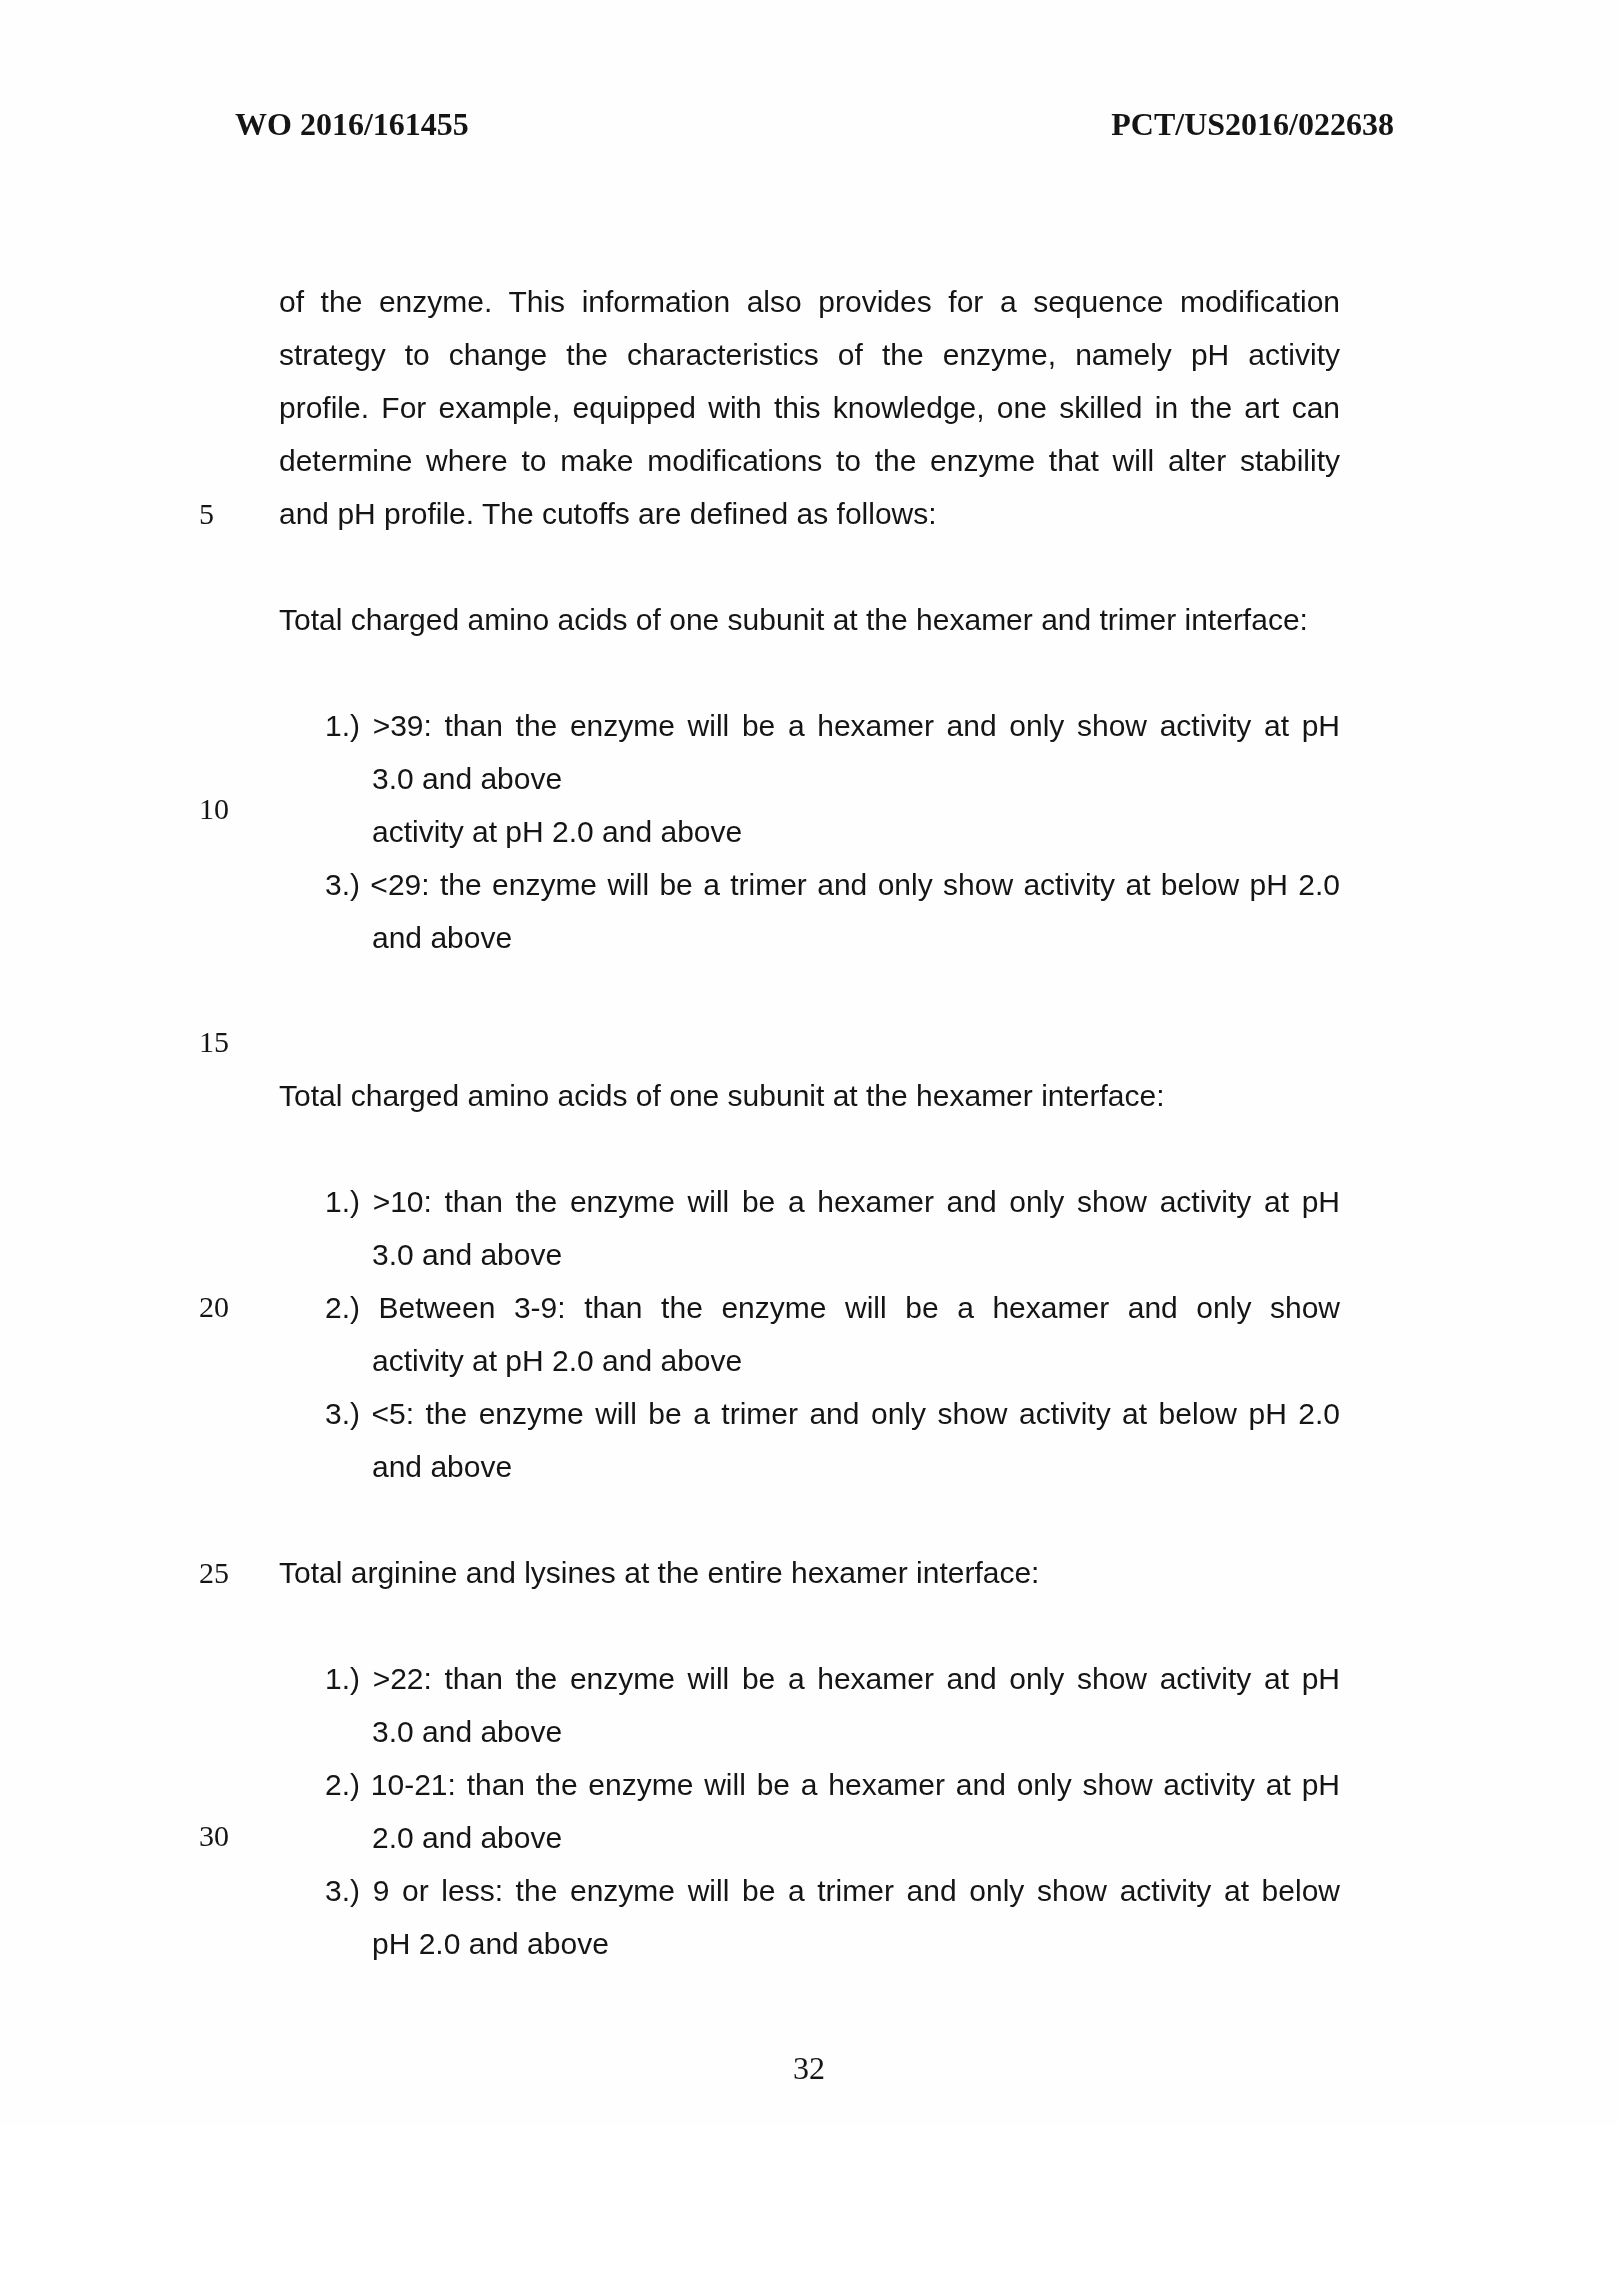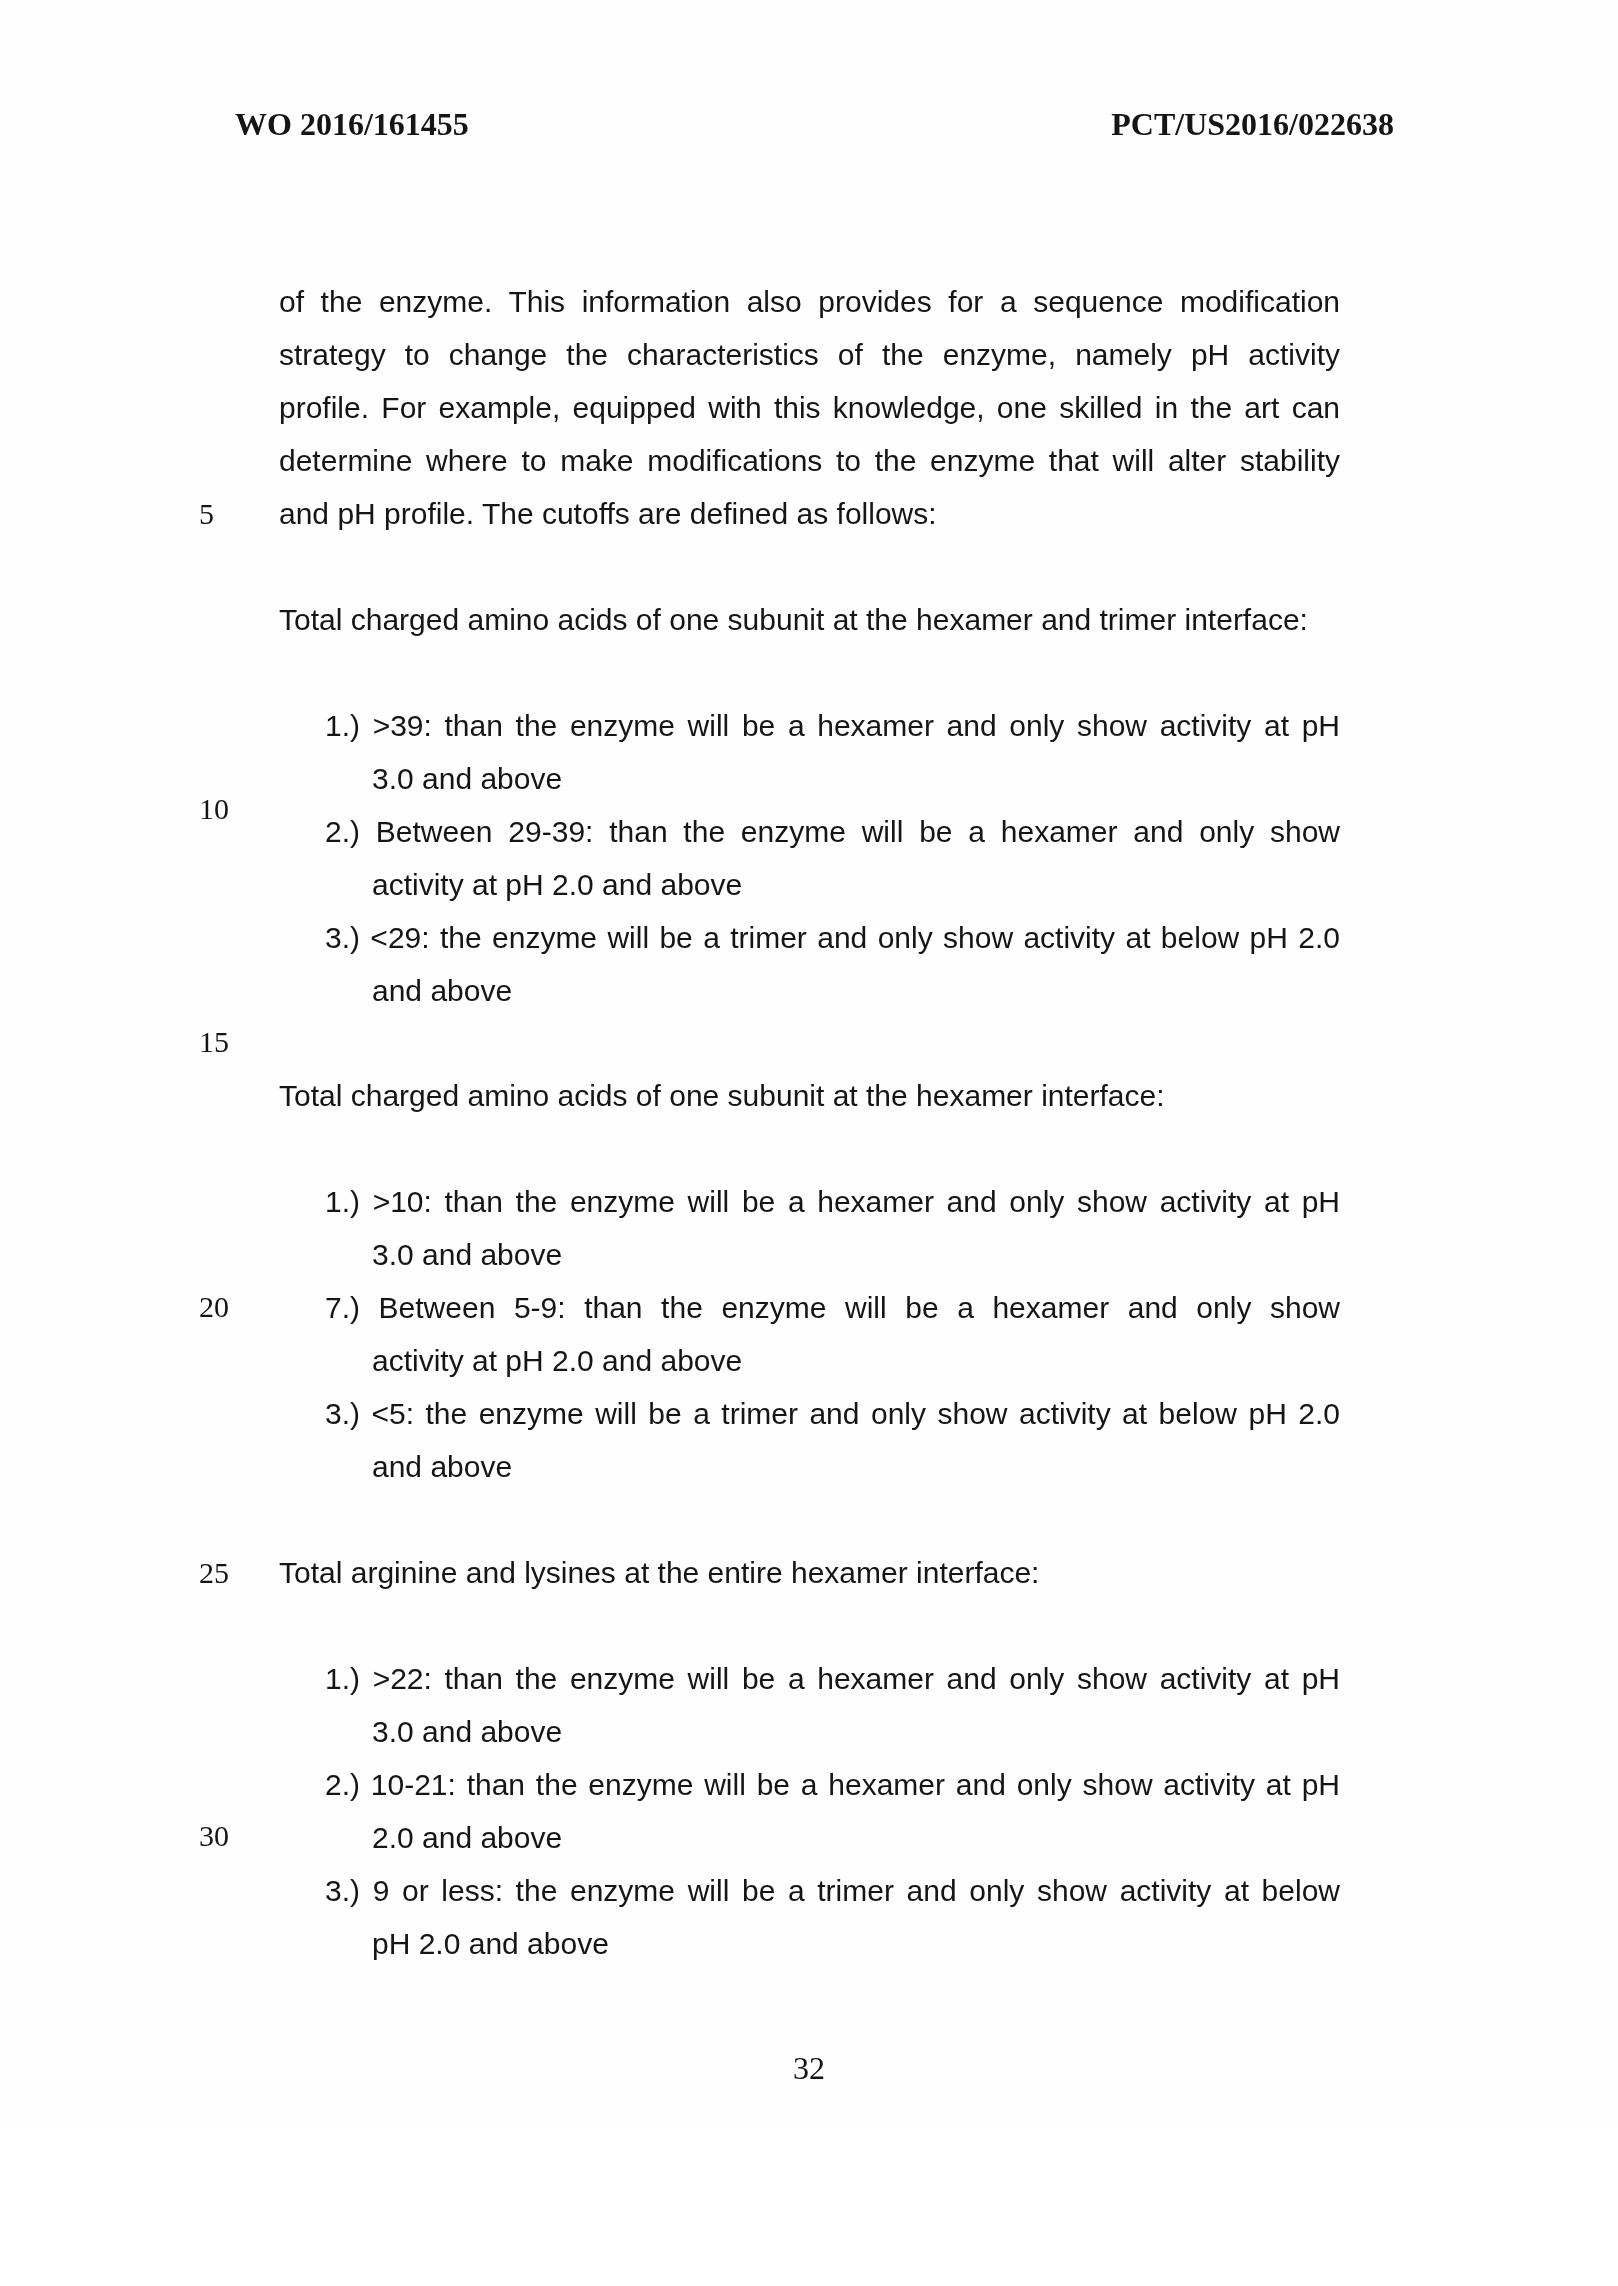--- a/index.html
+++ b/index.html
@@ -96,32 +96,31 @@
     <span class="line j">profile.  For example, equipped with this knowledge, one skilled in the art can</span>
     <span class="line j">determine where to make modifications to the enzyme that will alter stability</span>
     <span class="line nw">and pH profile.  The cutoffs are defined as follows:</span>
   </div>
 
   <div class="blk blk-head1 nw">Total charged amino acids of one subunit at the hexamer and trimer interface:</div>
 
   <div class="blk blk-list1">
     <span class="line j m1">1.) &gt;39: than the enzyme will be a hexamer and only show activity at pH</span>
     <span class="line m2">3.0 and above</span>
-    <span class="line j m1">2.) Between 29-39: than the enzyme will be a hexamer and only show</span>
     <span class="line m2">activity at pH 2.0 and above</span>
     <span class="line j m1">3.) &lt;29: the enzyme will be a trimer and only show activity at below pH 2.0</span>
     <span class="line m2">and above</span>
   </div>
 
   <div class="blk blk-head2 nw">Total charged amino acids of one subunit at the hexamer interface:</div>
 
   <div class="blk blk-list2">
     <span class="line j m1">1.) &gt;10: than the enzyme will be a hexamer and only show activity at pH</span>
     <span class="line m2">3.0 and above</span>
-    <span class="line j m1">7.) Between 5-9: than the enzyme will be a hexamer and only show</span>
+    <span class="line j m1">2.) Between 3-9: than the enzyme will be a hexamer and only show</span>
     <span class="line m2">activity at pH 2.0 and above</span>
     <span class="line j m1">3.) &lt;5: the enzyme will be a trimer and only show activity at below pH 2.0</span>
     <span class="line m2">and above</span>
   </div>
 
   <div class="blk blk-head3 nw">Total arginine and lysines at the entire hexamer interface:</div>
 
   <div class="blk blk-list3">
     <span class="line j m1">1.) &gt;22: than the enzyme will be a hexamer and only show activity at pH</span>
     <span class="line m2">3.0 and above</span>

